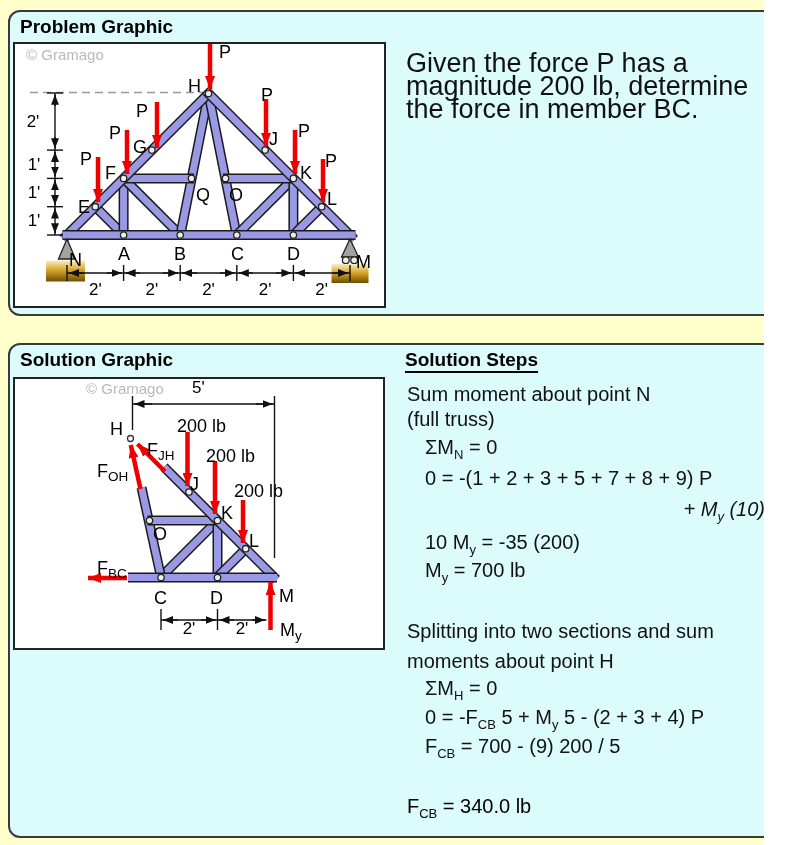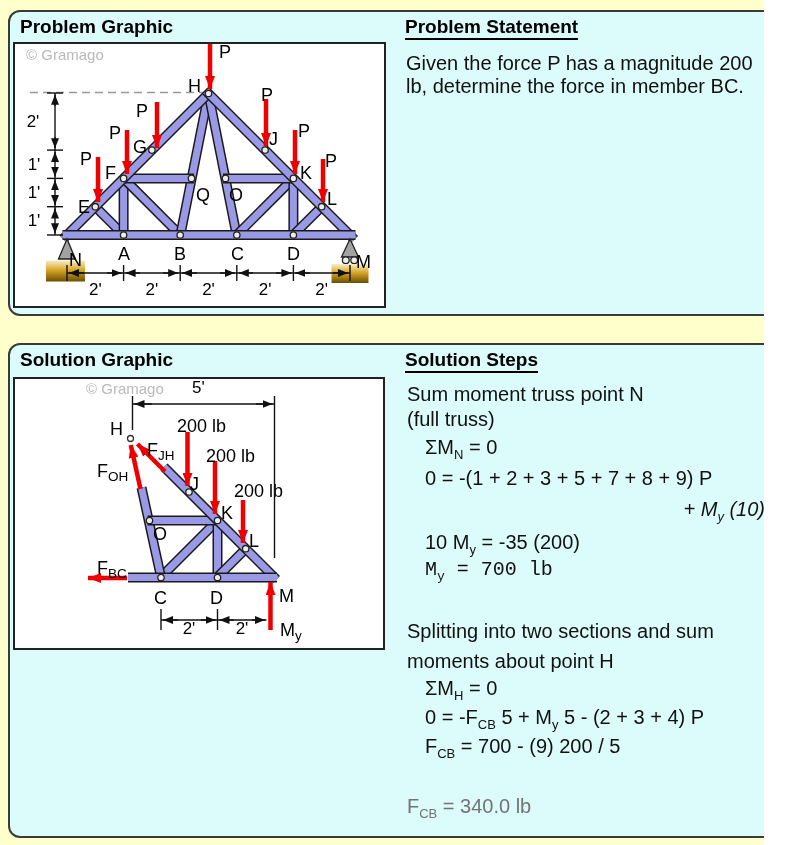--- a/index.html
+++ b/index.html
@@ -4,46 +4,45 @@
 <style>
   html,body { margin:0; padding:0; }
   body { font-family:"Liberation Sans", sans-serif; }
   #page { position:relative; width:764px; height:845px; background:#FFFFCC; overflow:hidden; }
   .panel { position:absolute; left:8px; width:773px; background:#DCFBFB; border:2px solid #3a3a3a; border-radius:12px; box-sizing:border-box; }
   #panel-top { top:10px; height:306px; }
   #panel-bottom { top:343px; height:495px; }
   .heading { position:absolute; font-size:19px; font-weight:bold; color:#000; white-space:nowrap; }
   .underlined { border-bottom:2px solid #000; padding-bottom:1px; }
   .gbox { position:absolute; }
-  .statement { position:absolute; left:406px; top:52px; width:362px; font-size:20px; line-height:23px; color:#111; }
+  .statement { position:absolute; left:406px; top:52px; width:362px; font-size:27px; line-height:23px; color:#111; }
   .sline { position:absolute; font-size:20px; color:#111; white-space:nowrap; line-height:22px; }
   .sline sub { font-size:13px; }
   .eq-right { width:340px; text-align:right;font-style:italic; }
-  .result { color:#737373; }
+  .result { color:#000000; }
   svg text { font-family:"Liberation Sans", sans-serif; fill:#000; }
   .jl { font-size:18px; }
   .pl { font-size:18px; }
   .dim { font-size:17px; }
   .wm { font-size:15px; fill:#B9B9B9; }
   .force { font-size:18px; }
   .mo { stroke:#1a1a1a; stroke-width:10; fill:none; }
   .mi { stroke:#9999E6; stroke-width:7; fill:none; }
   .pin { fill:#EDEDED; stroke:#222; stroke-width:1.3; }
   .dimline { stroke:#111; stroke-width:1.4; fill:none; }
   .redarrow { stroke:#EE0000; stroke-width:4.5; fill:none; }
 </style>
 </head>
 <body>
 
 <div id="page">
 
   <div class="panel" id="panel-top"></div>
 
   <div class="heading" style="left:20px; top:16px;">Problem Graphic</div>
-  <div class="heading" style="left:405px; top:16px;"><span class="underlined">Problem Statement</span></div>
 
   <div class="statement">Given the force P has a magnitude 200 lb, determine the force in member BC.</div>
 
   <svg class="gbox" style="left:13px; top:42px;" width="373" height="266" viewBox="13 42 373 266">
     <defs>
       <marker id="ra1" viewBox="0 0 13 10" refX="13" refY="5" markerWidth="13" markerHeight="10" orient="auto" markerUnits="userSpaceOnUse">
           <path d="M0,0 L13,5 L0,10 Z" fill="#EE0000"></path>
         </marker>
       <marker id="da1" viewBox="0 0 10 8" refX="10" refY="4" markerWidth="10" markerHeight="8" orient="auto" markerUnits="userSpaceOnUse">
           <path d="M0,0 L10,4 L0,8 Z" fill="#111"></path>
@@ -294,28 +293,28 @@
       <line class="dimline" x1="161" y1="620" x2="266.5" y2="620"></line>
       <line class="dimline" x1="178" y1="620" x2="163" y2="620" marker-end="url(#da2)"></line>
       <line class="dimline" x1="201" y1="620" x2="215.5" y2="620" marker-end="url(#da2)"></line>
       <line class="dimline" x1="234" y1="620" x2="219.5" y2="620" marker-end="url(#da2)"></line>
       <line class="dimline" x1="252" y1="620" x2="265" y2="620" marker-end="url(#da2)"></line>
       <text class="dim" x="189" y="634" text-anchor="middle">2'</text>
       <text class="dim" x="242" y="634" text-anchor="middle">2'</text>
     </g>
   </svg>
 
-  <div class="sline" style="left:407px; top:383px;">Sum moment truss point N</div>
+  <div class="sline" style="left:407px; top:383px;">Sum moment about point N</div>
   <div class="sline" style="left:407px; top:408px;">(full truss)</div>
 
   <div class="sline" style="left:425px; top:436px;"><span>ΣM</span><sub>N</sub><span> = 0</span></div>
   <div class="sline" style="left:425px; top:467px;">0 = -(1 + 2 + 3 + 5 + 7 + 8 + 9) P</div>
   <div class="sline eq-right" style="left:425px; top:498px;"><span>+ M</span><sub>y</sub><span> (10)</span></div>
   <div class="sline" style="left:425px; top:531px;"><span>10 M</span><sub>y</sub><span> = -35 (200)</span></div>
-  <div class="sline" style="left:425px; top:559px;font-family:Liberation Mono, monospace;"><span>M</span><sub>y</sub><span> = 700 lb</span></div>
+  <div class="sline" style="left:425px; top:559px;"><span>M</span><sub>y</sub><span> = 700 lb</span></div>
 
   <div class="sline" style="left:407px; top:620px;">Splitting into two sections and sum</div>
   <div class="sline" style="left:407px; top:650px;">moments about point H</div>
 
   <div class="sline" style="left:425px; top:677px;text-align:center;"><span>ΣM</span><sub>H</sub><span> = 0</span></div>
   <div class="sline" style="left:425px; top:706px;"><span>0 = -F</span><sub>CB</sub><span> 5 + M</span><sub>y</sub><span> 5 - (2 + 3 + 4) P</span></div>
   <div class="sline" style="left:425px; top:735px;"><span>F</span><sub>CB</sub><span> = 700 - (9) 200 / 5</span></div>
 
   <div class="sline result" style="left:407px; top:795px;"><span>F</span><sub>CB</sub><span> = 340.0 lb</span></div>
 

